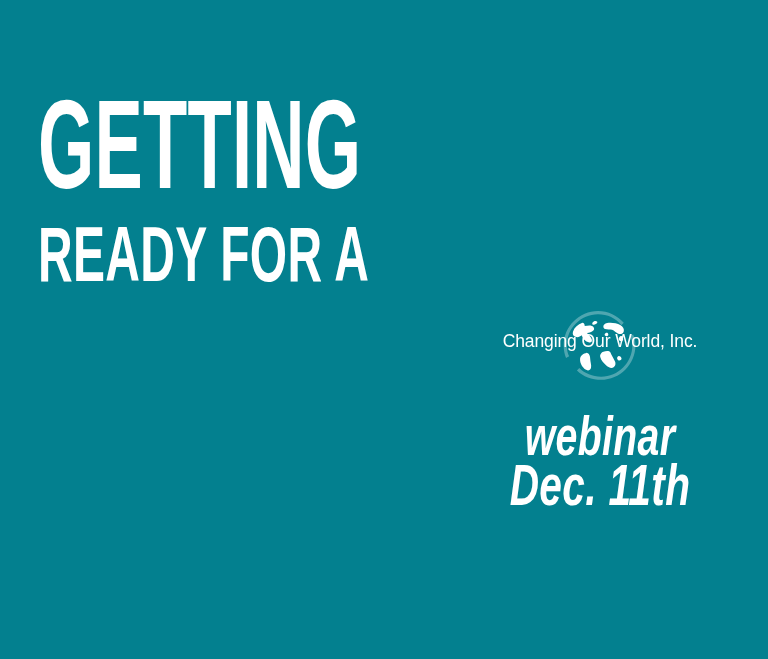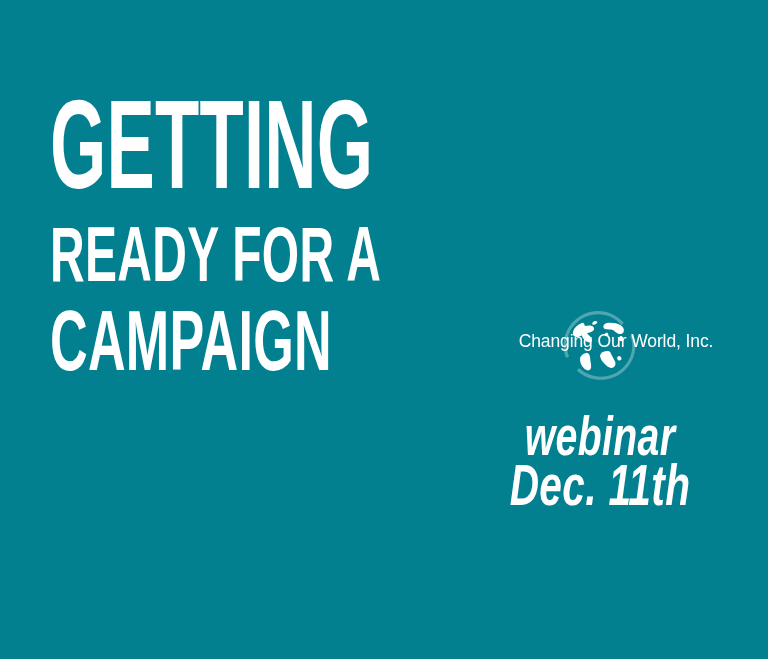--- a/index.html
+++ b/index.html
@@ -18,21 +18,20 @@
     font-family: "Liberation Sans", "DejaVu Sans", sans-serif;
     -webkit-font-smoothing: antialiased;
   }
 
   
   .headline {
     position: absolute;
     left: 38px;
     top: 82px;
     width: 420px;
-    margin-left: 12px;
   }
 
   .hl-line {
     color: #ffffff;
     font-family: "Liberation Sans Narrow", "Liberation Sans", "DejaVu Sans Condensed", sans-serif;
     font-weight: 700;
     text-transform: uppercase;
     white-space: nowrap;
     line-height: 1;
     letter-spacing: 0.5px;
@@ -96,21 +95,21 @@
   }
 
   .globe-wrap svg {
     display: block;
     width: 78px;
     height: 78px;
   }
 
   .logo-wordmark {
     position: absolute;
-    left: 16px;
+    left: 0;
     top: 33px;
     width: 260px;
     text-align: center;
     color: #ffffff;
     font-family: "Liberation Sans", "DejaVu Sans", sans-serif;
     font-weight: 400;
     font-size: 17.5px;
     letter-spacing: -0.1px;
     white-space: nowrap;
     line-height: 1;
@@ -159,23 +158,20 @@
 
     <div class="row-getting">
       <span class="hl-line hl-getting">GETTING</span>
     </div>
 
     <div class="row-ready">
       <span class="hl-line hl-ready">READY FOR A</span>
     </div>
 
 
-    <div class="row-campaign">
-      <span class="hl-line hl-campaign">CAMPAIGN</span>
-    </div>
 
   </div>
 
   <div class="right-col">
 
     <div class="logo-lockup">
 
       <div class="globe-wrap">
         <svg viewBox="0 0 100 100" xmlns="http://www.w3.org/2000/svg" aria-hidden="true">
           <g fill="#ffffff">

